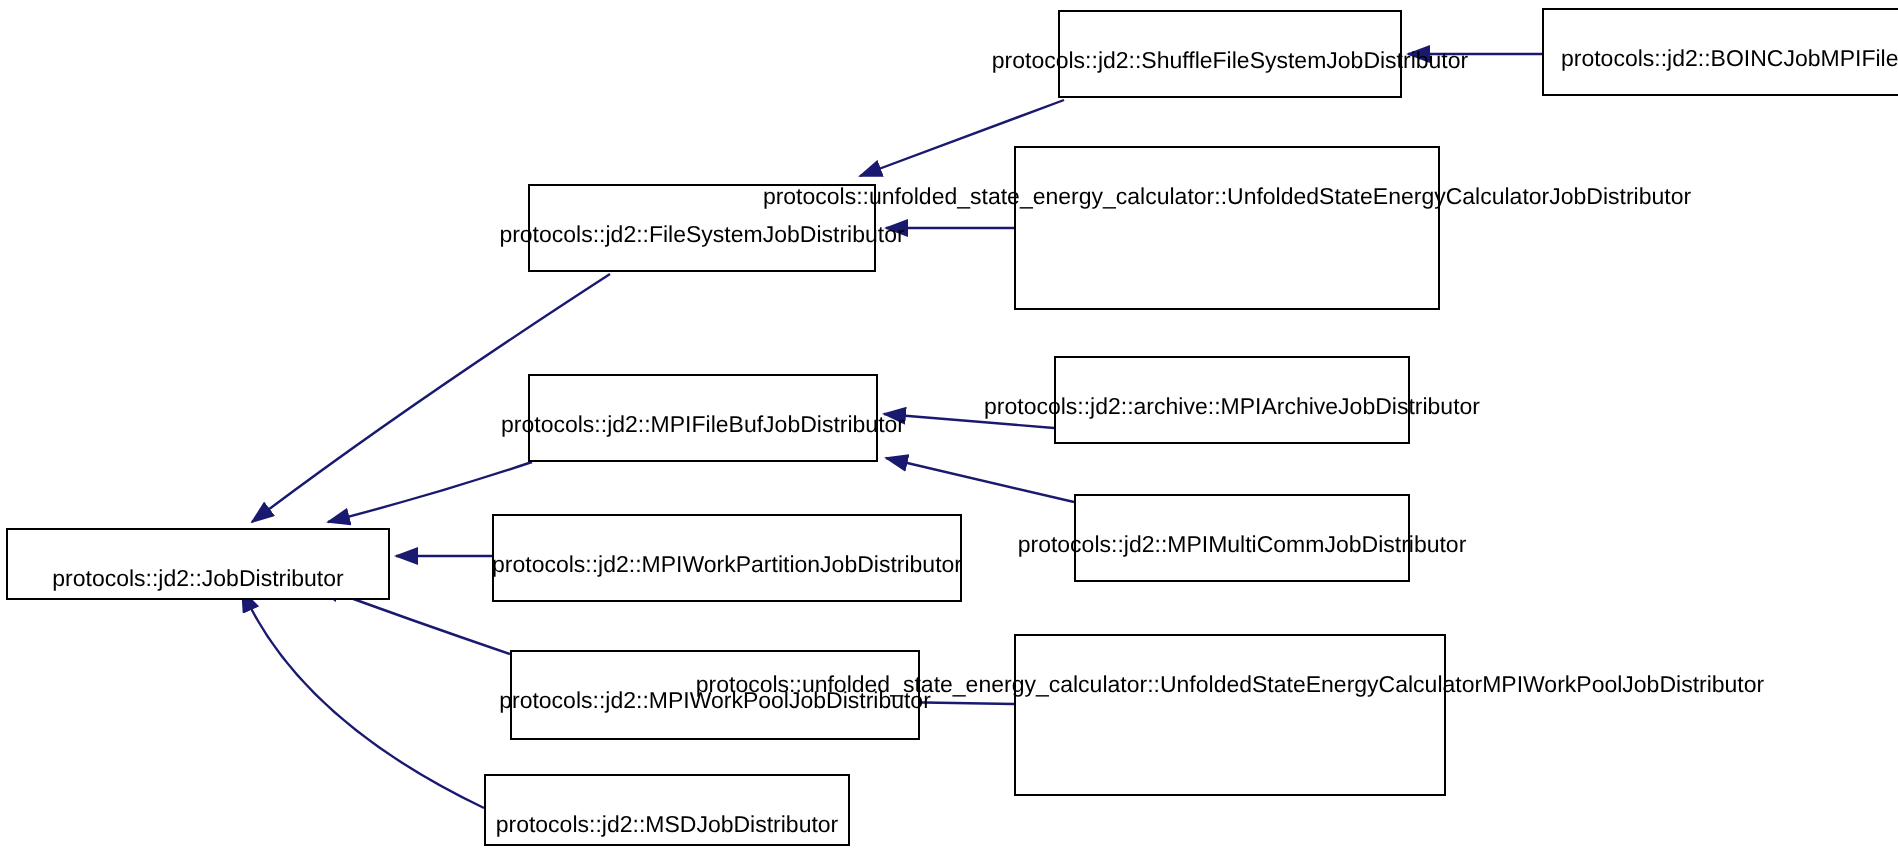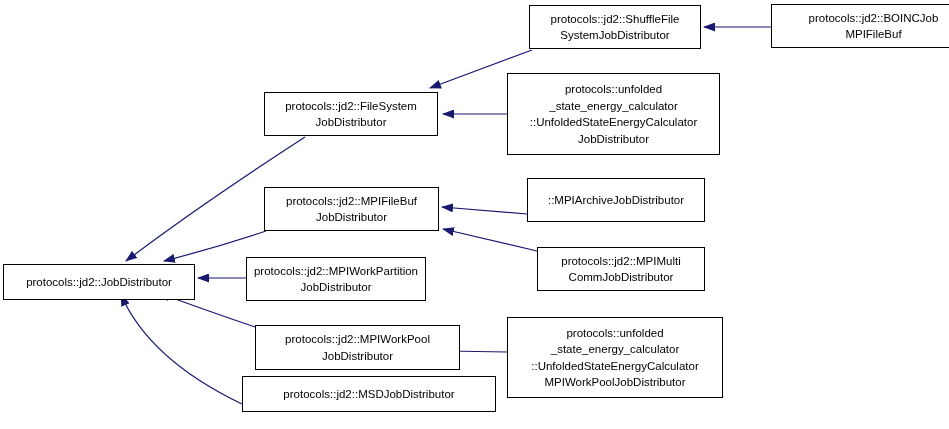--- a/index.html
+++ b/index.html
@@ -18,21 +18,21 @@
     overflow:hidden;
   }
   .edges{position:absolute;left:0;top:0;width:949px;height:429px;}
   .edge{stroke:var(--edge-color);stroke-width:1.2;fill:none;}
   .arrowhead-shape{fill:var(--edge-color);}
   .node{
     position:absolute;box-sizing:border-box;
     border:1px solid var(--node-border);
     background:var(--node-bg);
     color:var(--node-text);
-    display:flex;flex-direction:column;justify-content:center;
+    display:flex;flex-direction:row;justify-content:center;
     text-align:center;
     font-size:11.5px;line-height:16.5px;
     padding:17px 4px;
     cursor:pointer;
   }
   .node .ln{white-space:nowrap;display:block;}
   .node .ln.left{text-align:center;}
 </style>
 </head>
 <body>
@@ -65,47 +65,48 @@
   <div class="node" style="left:264px;top:92px;width:174px;height:44px">
     <span class="ln">protocols::jd2::FileSystem</span>
     <span class="ln">JobDistributor</span>
   </div>
 
   <div class="node" style="left:264px;top:187px;width:175px;height:44px">
     <span class="ln">protocols::jd2::MPIFileBuf</span>
     <span class="ln">JobDistributor</span>
   </div>
 
-  <div class="node" style="left:246px;top:257px;width:180px;height:44px">
+  <div class="node" style="left:246px;top:257px;width:235px;height:44px">
     <span class="ln">protocols::jd2::MPIWorkPartition</span>
     <span class="ln">JobDistributor</span>
   </div>
 
   <div class="node" style="left:255px;top:325px;width:205px;height:45px">
     <span class="ln">protocols::jd2::MPIWorkPool</span>
     <span class="ln">JobDistributor</span>
   </div>
 
-  <div class="node" style="left:242px;top:376px;width:254px;height:28px">
+  <div class="node" style="left:242px;top:387px;width:183px;height:28px">
     <span class="ln">protocols::jd2::MSDJobDistributor</span>
   </div>
 
   <div class="node" style="left:529px;top:5px;width:172px;height:44px">
     <span class="ln">protocols::jd2::ShuffleFile</span>
     <span class="ln">SystemJobDistributor</span>
   </div>
 
   <div class="node" style="left:507px;top:73px;width:213px;height:82px">
     <span class="ln left">protocols::unfolded</span>
     <span class="ln left">_state_energy_calculator</span>
     <span class="ln left">::UnfoldedStateEnergyCalculator</span>
     <span class="ln">JobDistributor</span>
   </div>
 
   <div class="node" style="left:527px;top:178px;width:178px;height:44px">
+    <span class="ln left">protocols::jd2::archive</span>
     <span class="ln left">::MPIArchiveJobDistributor</span>
   </div>
 
   <div class="node" style="left:537px;top:247px;width:168px;height:44px">
     <span class="ln">protocols::jd2::MPIMulti</span>
     <span class="ln">CommJobDistributor</span>
   </div>
 
   <div class="node" style="left:507px;top:317px;width:216px;height:81px">
     <span class="ln left">protocols::unfolded</span>

